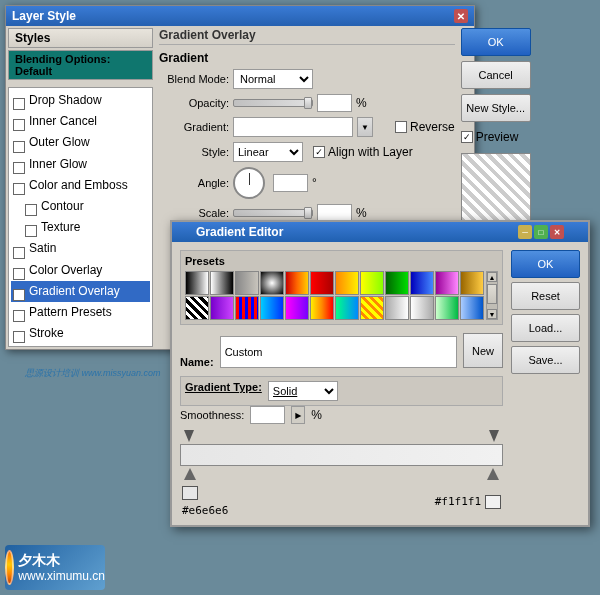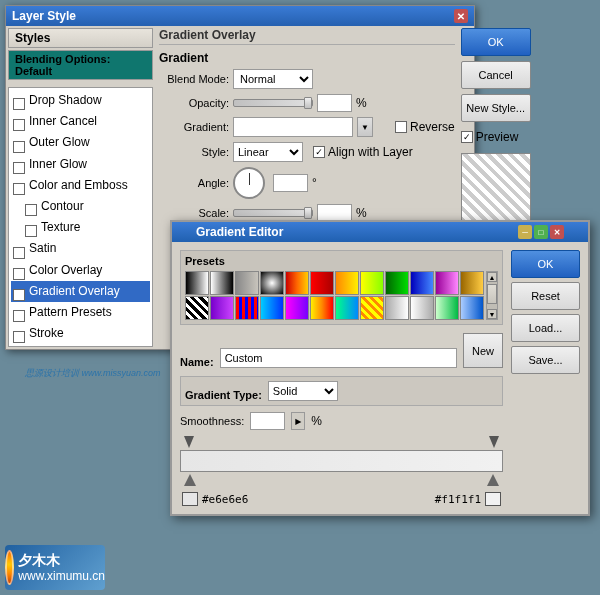--- a/index.html
+++ b/index.html
@@ -345,40 +345,41 @@
       border: 1px solid #888;
       margin-top: 2px;
     }
 
     .ge-name-row {
       display: flex; align-items: flex-end; gap: 6px; margin-bottom: 8px;
     }
     .ge-name-label { font-weight: bold; font-size: 11px; }
     .ge-name-input {
       flex: 1;
-      height: 20px;
+      height: 32px;
       border: 1px solid #999;
       background: white;
       padding: 0 4px;
       font-size: 11px;
     }
     .ge-new-btn {
       height: 35px;
       background: linear-gradient(to bottom, #f0f0f0, #d8d8d8);
       border: 1px solid #888;
       padding: 0 8px;
       cursor: pointer;
       font-size: 11px;
     }
 
     .ge-type-row {
-      display: flex; align-items: flex-end; gap: 6px; margin-bottom: 6px;
+      display: flex; align-items: flex-start; gap: 6px; margin-bottom: 0;
       border: 1px solid #aaa;
       padding: 4px;
       background: #ccc8c0;
+      text-decoration: underline;
     }
     .ge-type-label { font-weight: bold; font-size: 11px; }
     .ge-type-select {
       height: 20px;
       border: 1px solid #999;
       background: white;
       font-size: 11px;
       width: 70px;
     }
 
@@ -670,21 +671,21 @@
         </div>
         <div class="ge-gradient-bar" style="background: linear-gradient(to right, #e6e6e6, #f1f1f1);"></div>
 
         <div style="display:flex; justify-content:space-between; padding:0 4px; margin-top:1px;">
           <div style="width:12px;height:12px;background:#666;clip-path:polygon(50% 0, 100% 100%, 0 100%);"></div>
           <div style="width:12px;height:12px;background:#666;clip-path:polygon(50% 0, 100% 100%, 0 100%);"></div>
         </div>
       </div>
 
       <div style="display:flex; justify-content:space-between; margin-top:6px; padding:0 2px;">
-        <div style="display:flex; align-items:center; gap:4px;">
+        <div style="display:flex; gap:4px;flex-direction:column;">
           <div style="width:16px;height:14px;border:1px solid #555;background:#e6e6e6;"></div>
           <span style="font-family:monospace;font-size:11px;">#e6e6e6</span>
         </div>
         <div style="display:flex; align-items:center; gap:4px;">
           <span style="font-family:monospace;font-size:11px;">#f1f1f1</span>
           <div style="width:16px;height:14px;border:1px solid #555;background:#f1f1f1;"></div>
         </div>
       </div>
     </div>
 

